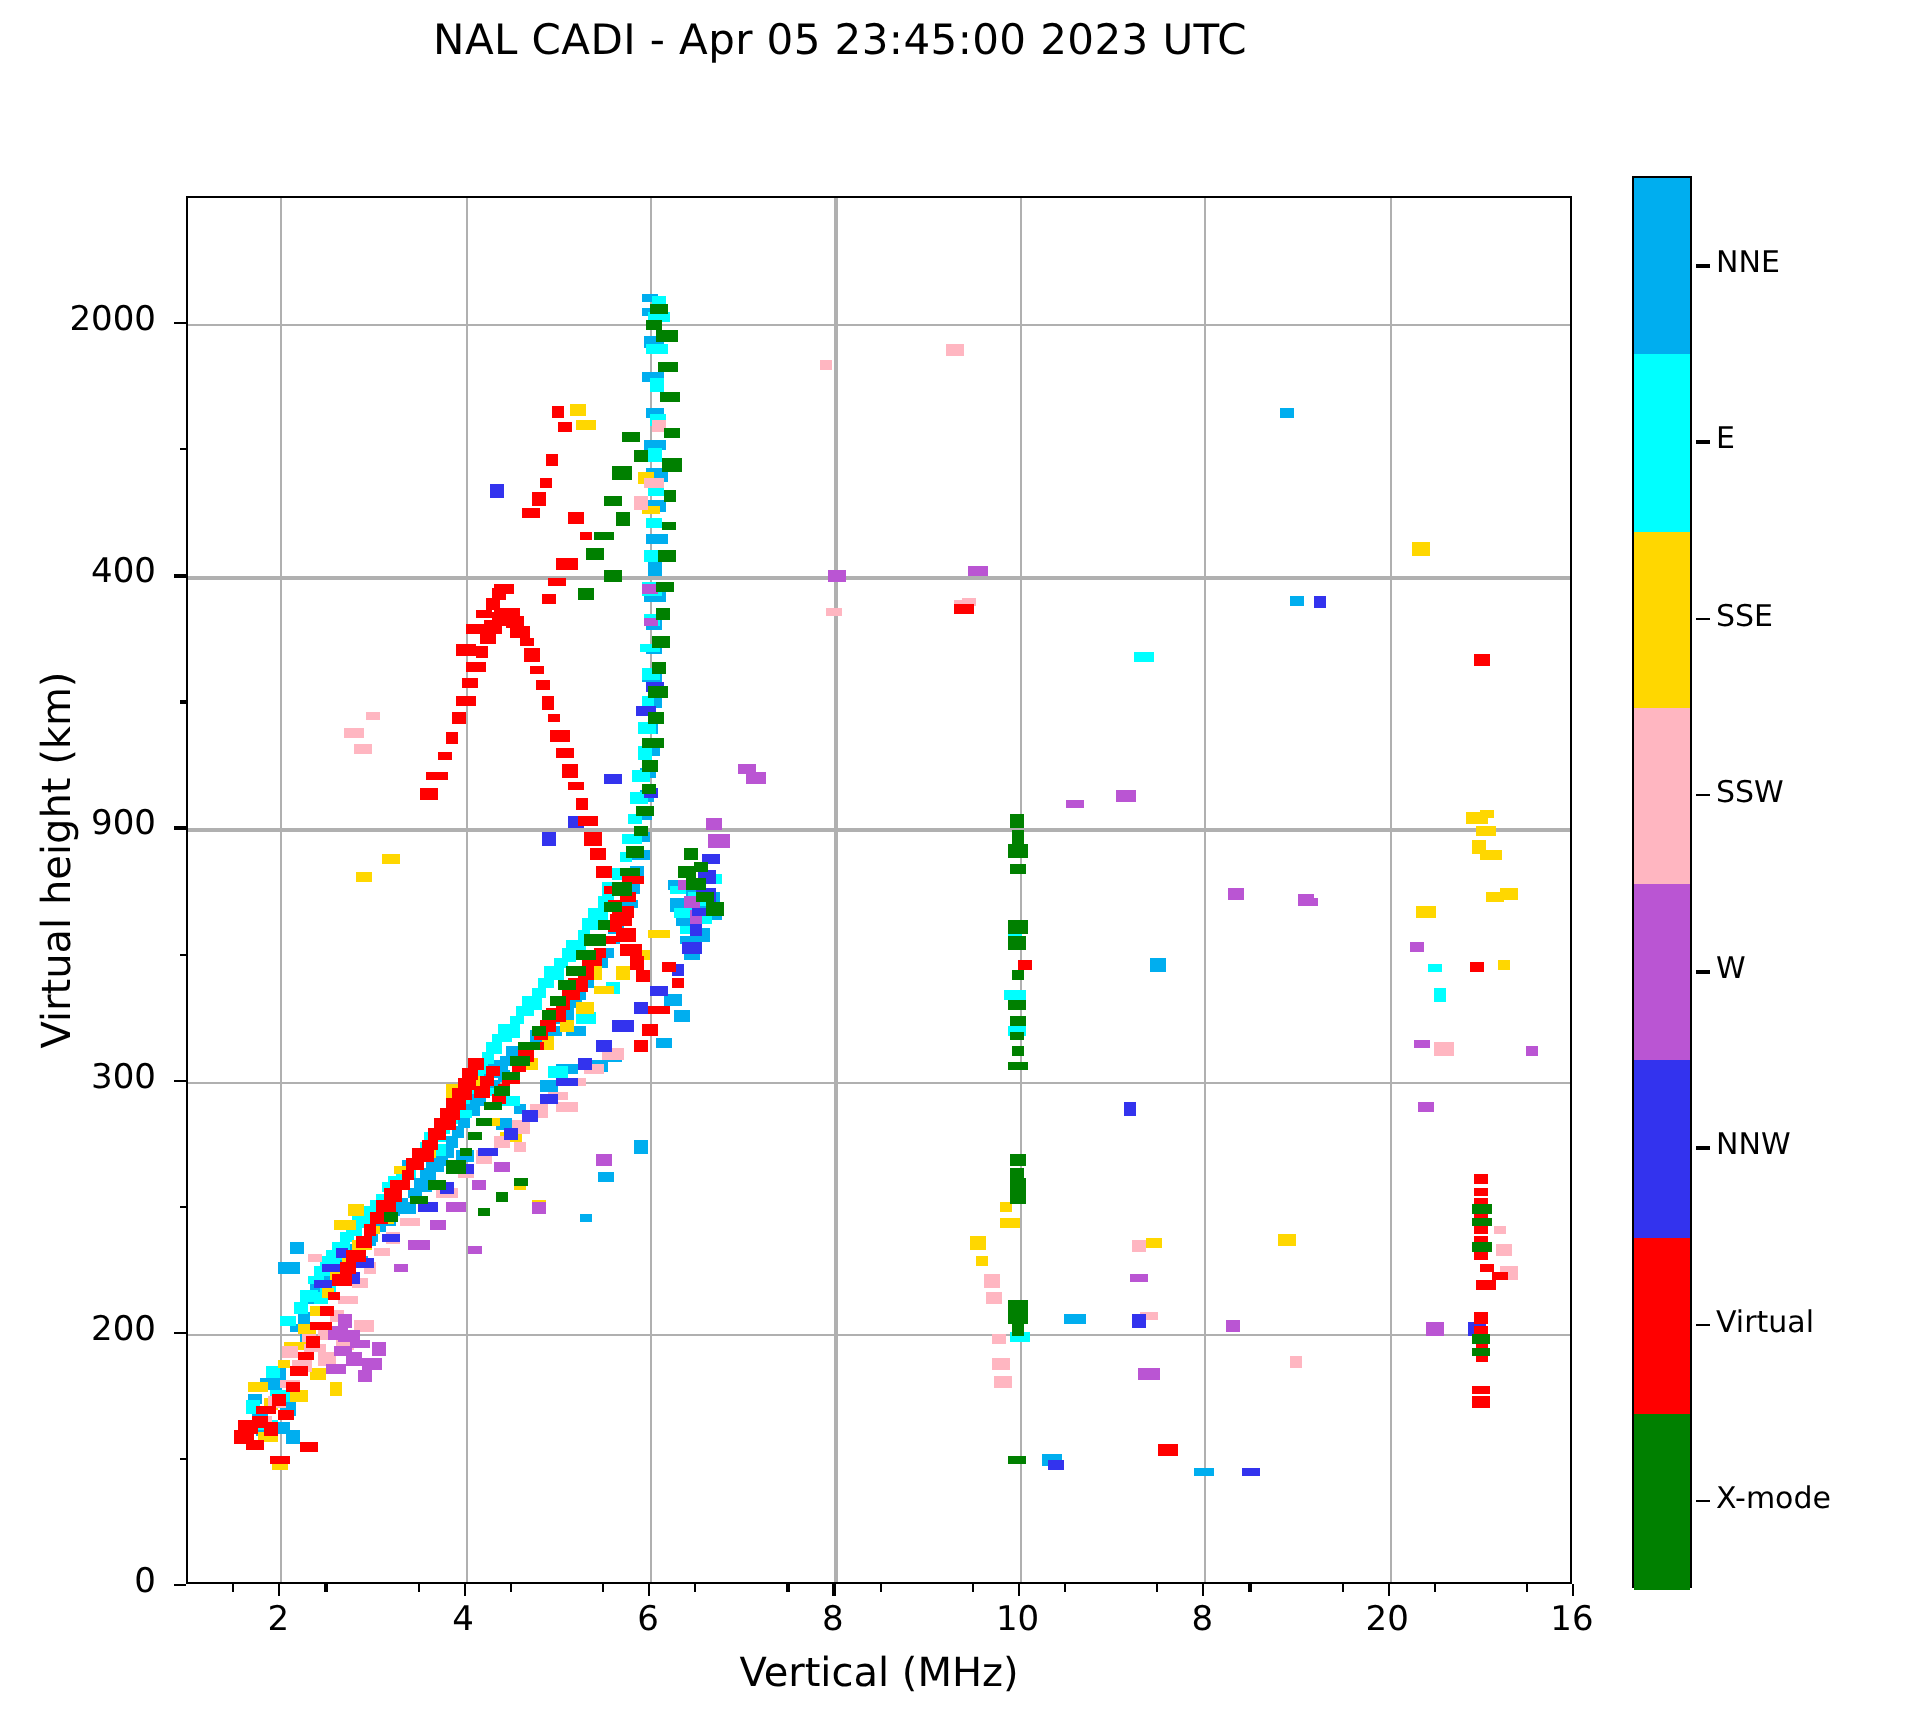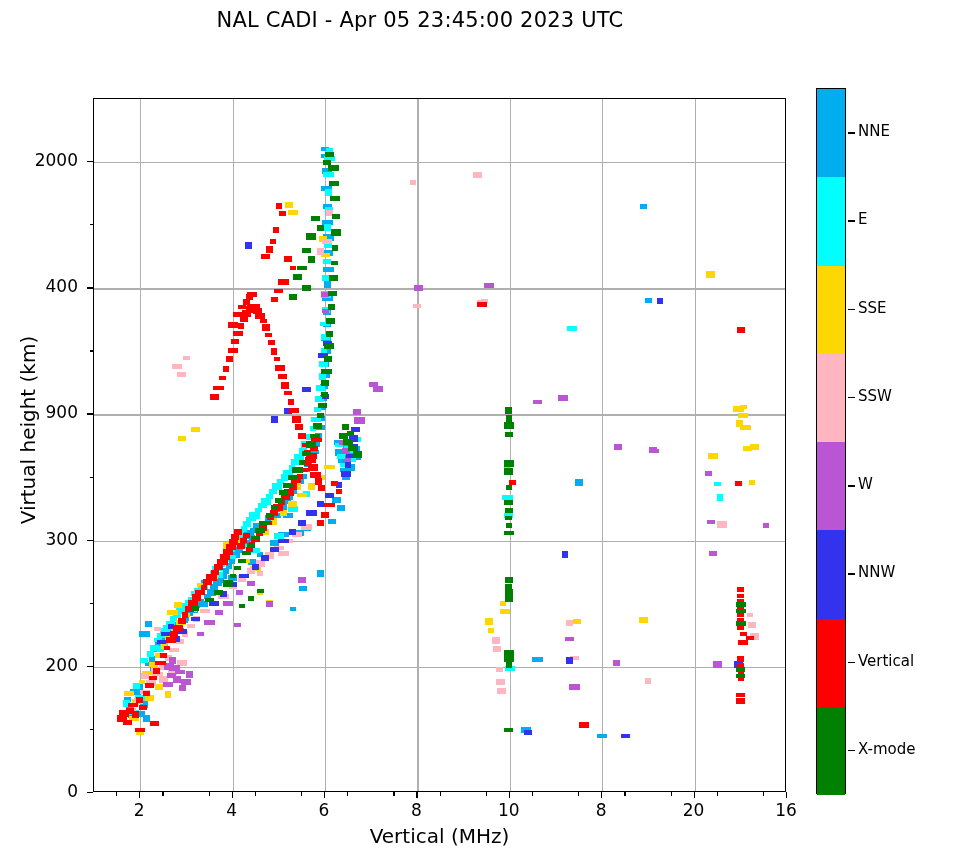--- a/index.html
+++ b/index.html
@@ -777,16 +777,16 @@
     <div class="cblab" style="top: 210.375px;">E</div>
     <div class="cbtick" style="top: 308.625px;"></div>
     <div class="cblab" style="top: 298.625px;">SSE</div>
     <div class="cbtick" style="top: 396.875px;"></div>
     <div class="cblab" style="top: 386.875px;">SSW</div>
     <div class="cbtick" style="top: 485.125px;"></div>
     <div class="cblab" style="top: 475.125px;">W</div>
     <div class="cbtick" style="top: 573.375px;"></div>
     <div class="cblab" style="top: 563.375px;">NNW</div>
     <div class="cbtick" style="top: 661.625px;"></div>
-    <div class="cblab" style="top: 651.625px;">Vertical</div>
+    <div class="cblab" style="top: 651.625px;">Virtual</div>
     <div class="cbtick" style="top: 749.875px;"></div>
     <div class="cblab" style="top: 739.875px;">X-mode</div>
   </div>
 
 </body></html>

